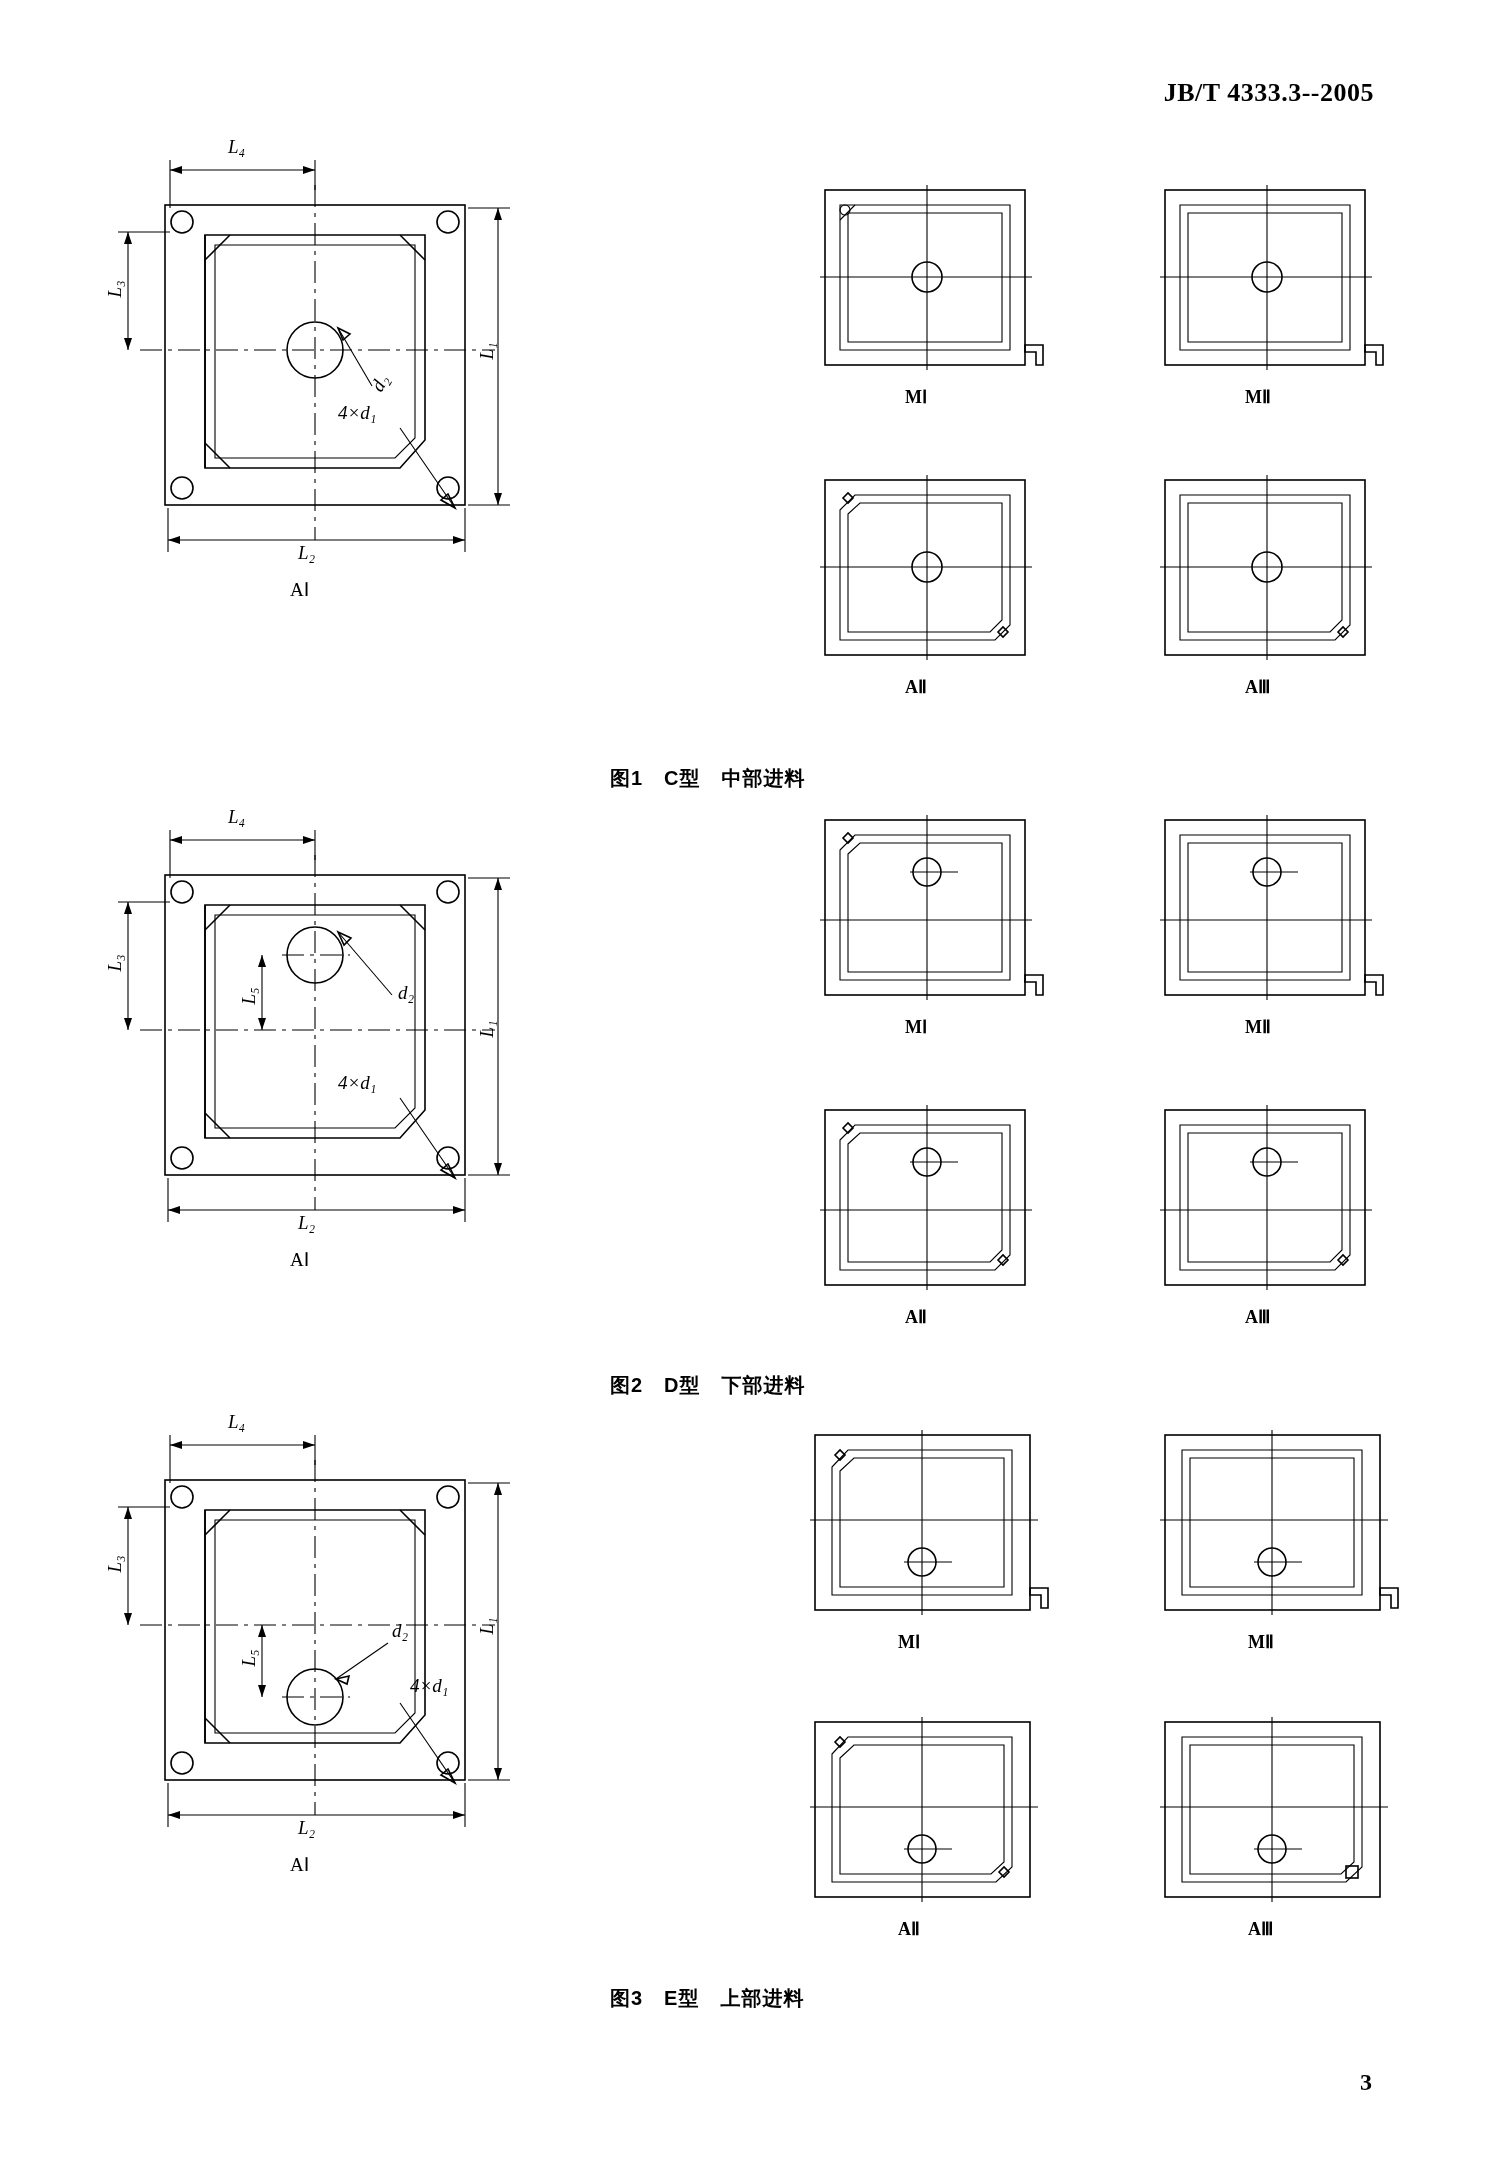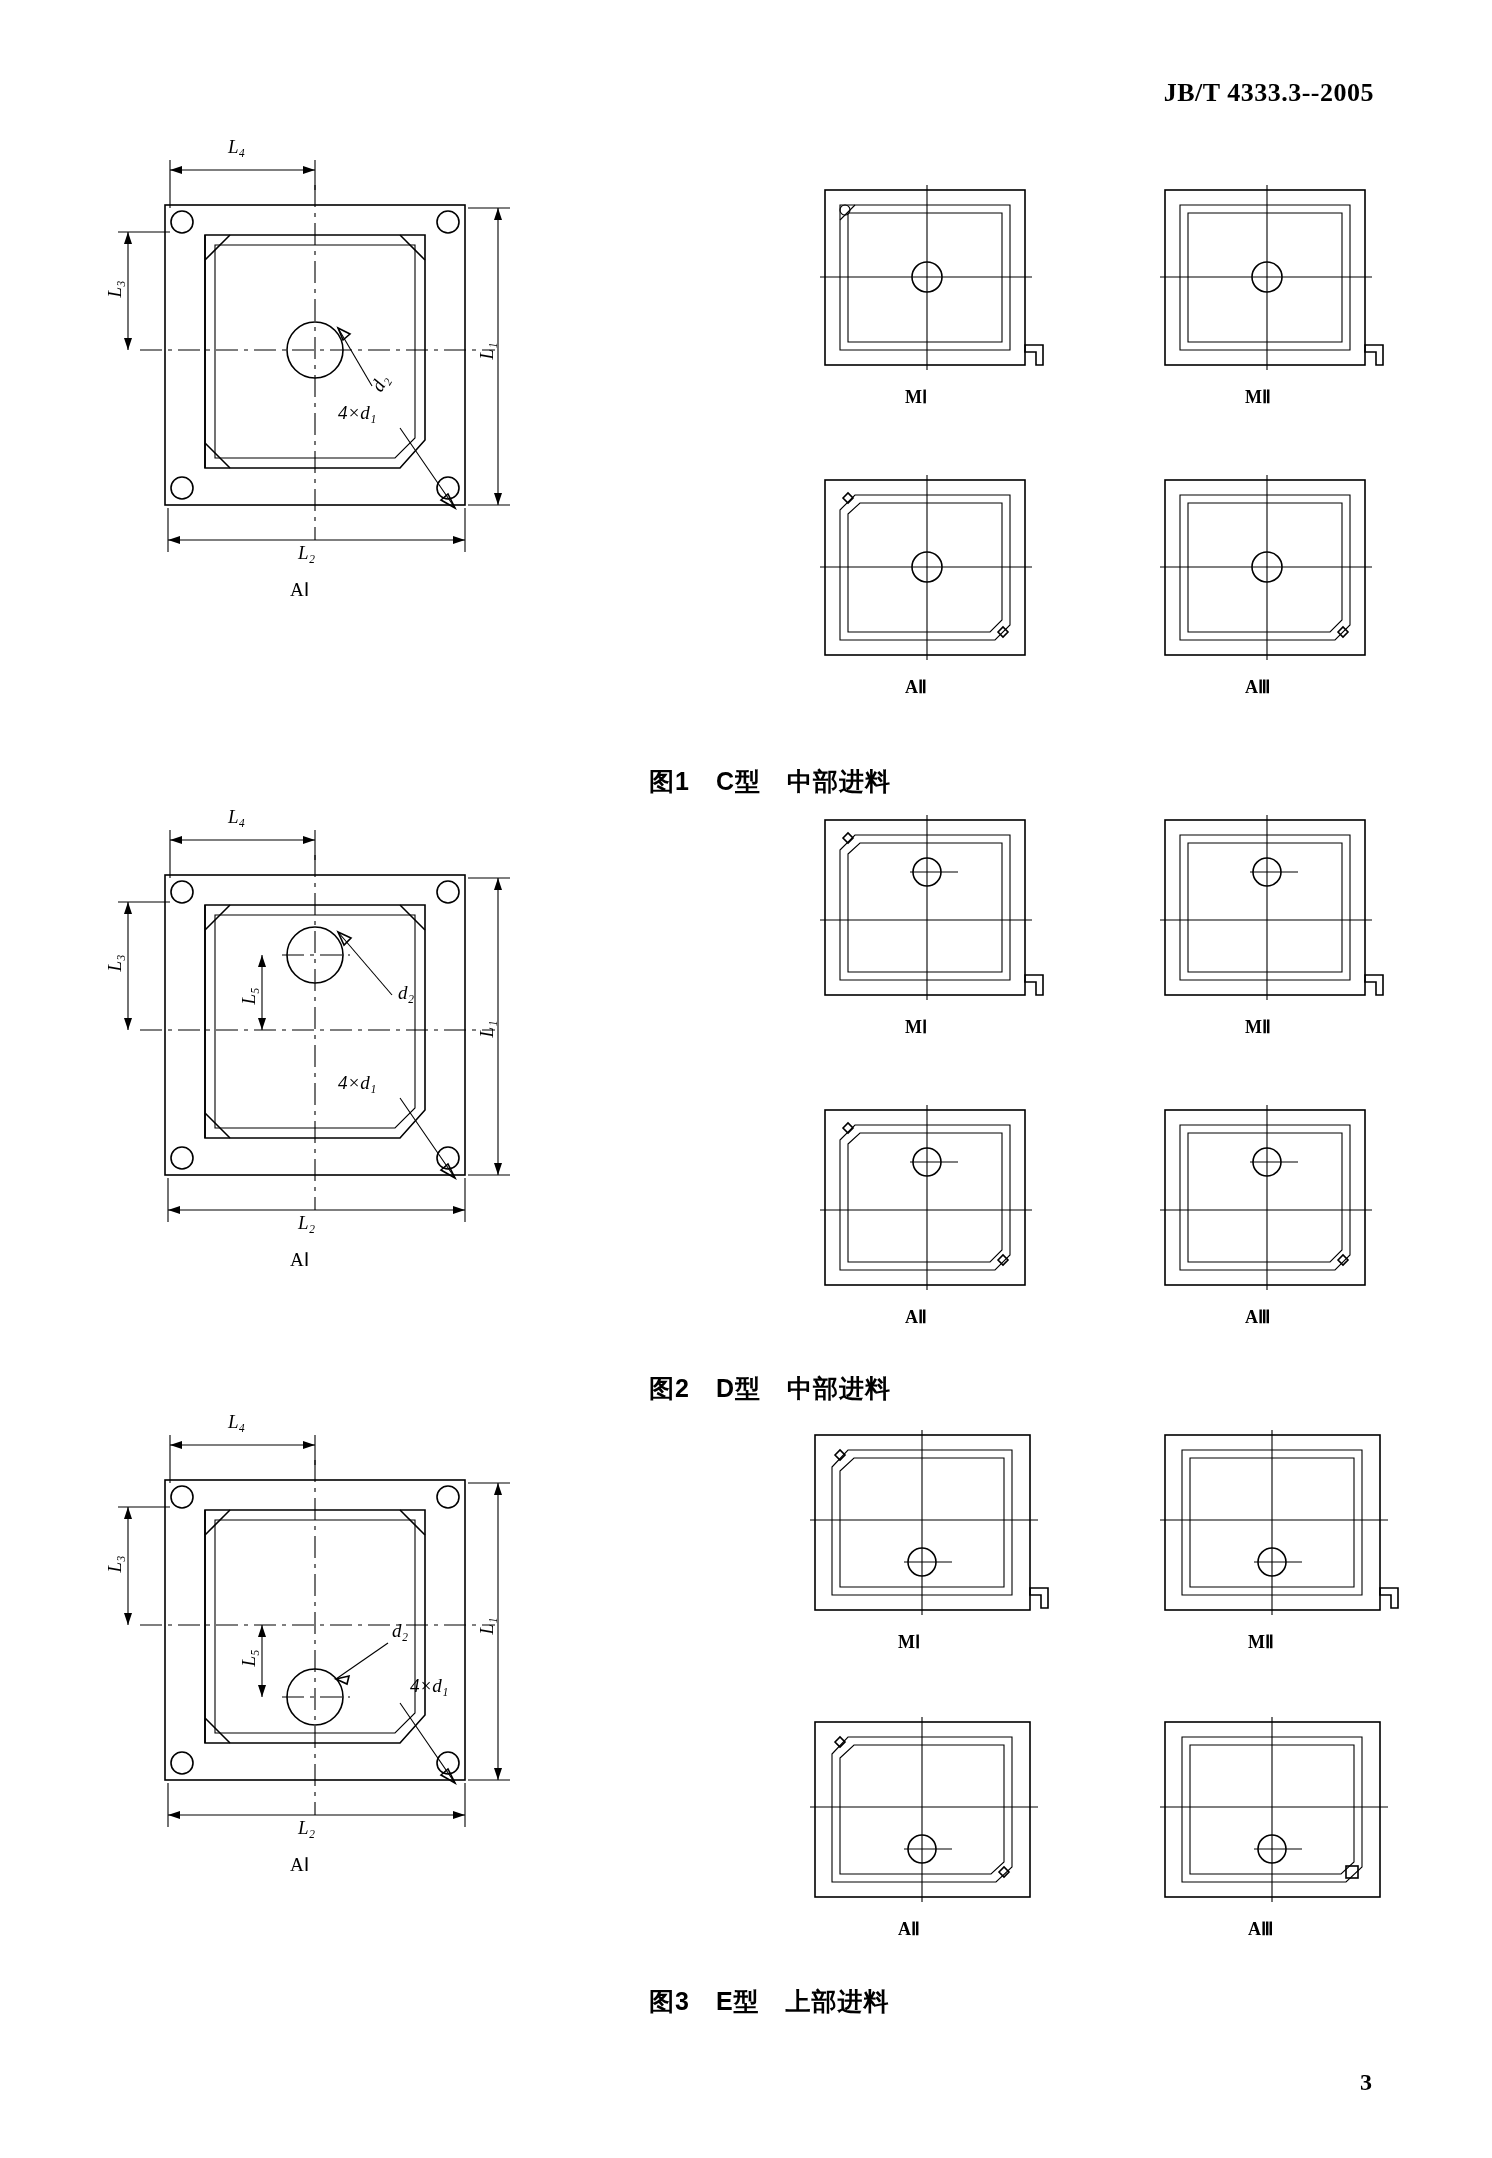--- a/index.html
+++ b/index.html
@@ -34,25 +34,24 @@
   .page-number {
     position: absolute;
     right: 120px;
     bottom: 62px;
     font-size: 24px;
     font-weight: bold;
   }
   .fig-caption {
     position: absolute;
     font-family: "Liberation Sans", sans-serif;
-    font-size: 25px;
+    font-size: 20px;
     font-weight: bold;
     white-space: nowrap;
     letter-spacing: 1px;
-    margin-left: 39px;
   }
   .fig-block {
     position: absolute;
   }
   .view-label {
     position: absolute;
     font-family: "Liberation Serif", serif;
     font-size: 18px;
     font-weight: bold;
     white-space: nowrap;
@@ -314,21 +313,21 @@
       <path class="ln-thin" d="M38,33 L192,33 L192,150 L180,162 L38,162 Z"></path>
       <circle class="ln" cx="117" cy="62" r="14"></circle>
       <line class="ln-thin" x1="100" y1="62" x2="148" y2="62"></line>
       <line class="ln-thin" x1="117" y1="5" x2="117" y2="190"></line>
       <line class="ln-thin" x1="10" y1="110" x2="222" y2="110"></line>
       <path class="ln" d="M188,160 l5,-5 l5,5 l-5,5 z" fill="#000"></path>
     </svg>
     <div class="view-label" style="left:95px; top:200px;">AⅢ</div>
   </div>
 
-  <div class="fig-caption" style="left:610px; top:1372px;">图2　D型　中部进料</div>
+  <div class="fig-caption" style="left:610px; top:1372px;">图2　D型　下部进料</div>
 
   <div class="fig-block" style="left:110px; top:1425px;">
     <svg width="420" height="420" viewBox="0 0 420 420">
       <rect class="ln" x="55" y="55" width="300" height="300"></rect>
       <path class="ln" d="M95,85 L315,85 L315,290 L290,318 L95,318 Z"></path>
       <path class="ln" d="M95,85 L95,318"></path>
       <path class="ln" d="M95,110 L120,85"></path>
       <path class="ln" d="M290,85 L315,110"></path>
       <path class="ln" d="M95,293 L120,318"></path>
       <path class="ln-thin" d="M105,95 L305,95 L305,288 L285,308 L105,308 Z"></path>

